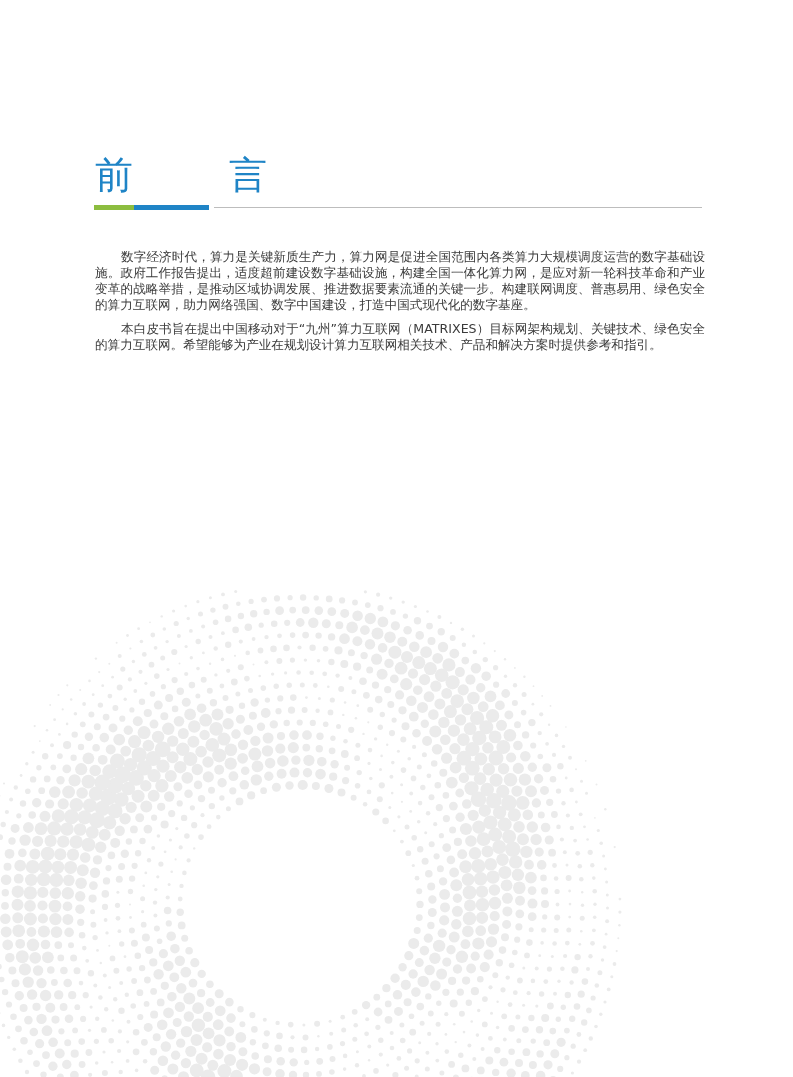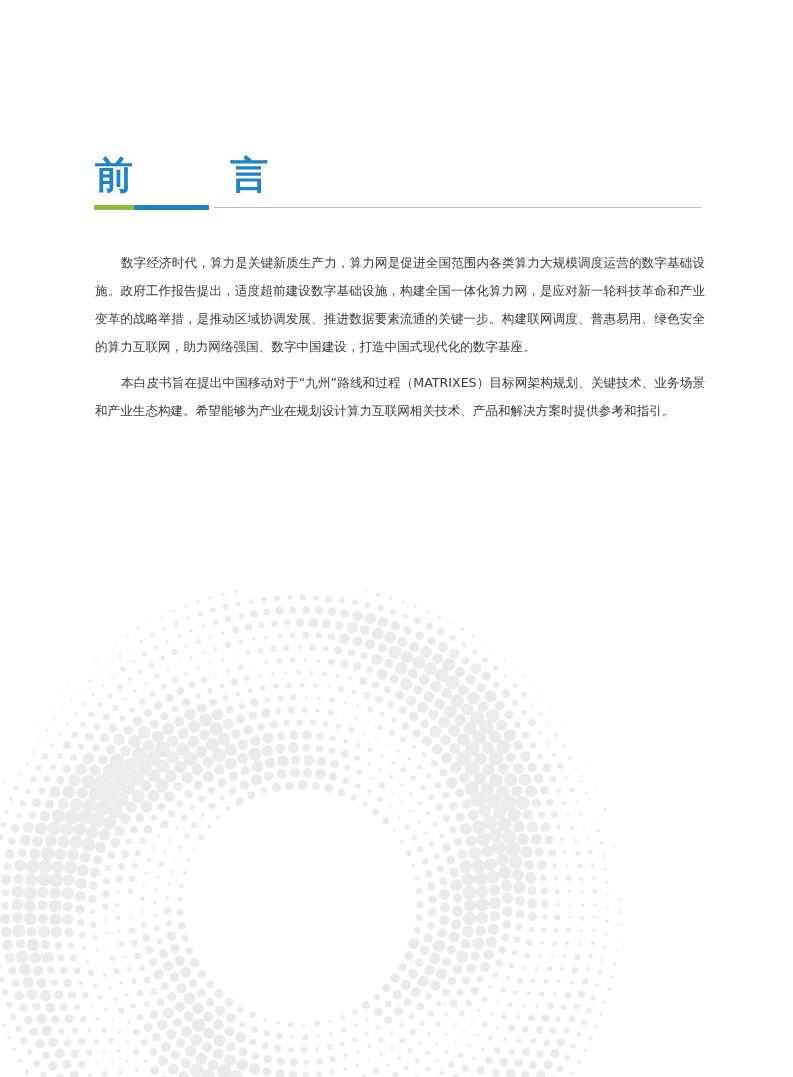--- a/index.html
+++ b/index.html
@@ -12,21 +12,21 @@
       height: 1077px;
       position: relative;
       overflow: hidden;
       font-family: "DejaVu Sans", "Liberation Sans", sans-serif;
     }
     .page-title {
       position: absolute;
       left: 95px;
       top: 150px;
       font-size: 38px;
-      font-weight: bold;
+      font-weight: normal;
       color: #1f84c6;
       letter-spacing: 42px;
       line-height: 50px;
       margin: 0;
     }
     .rule-green {
       position: absolute;
       left: 94px;
       top: 205px;
       width: 40px;
@@ -49,21 +49,21 @@
       height: 1px;
       background: #bdbdbd;
     }
     .body-text {
       position: absolute;
       left: 95px;
       top: 249px;
       width: 610px;
       color: #3a3a3a;
       font-size: 12.6px;
-      line-height: 28px;
+      line-height: 16px;
     }
     .body-text p {
       margin: 0 0 8px 0;
       text-indent: 26px;
       text-align: justify;
     }
     .dots {
       position: absolute;
       left: 0;
       top: 560px;
@@ -74,21 +74,21 @@
 </head>
 <body>
 
 <h1 class="page-title">前 言</h1>
 <div class="rule-green"></div>
 <div class="rule-blue"></div>
 <div class="rule-gray"></div>
 
 <div class="body-text">
   <p>数字经济时代，算力是关键新质生产力，算力网是促进全国范围内各类算力大规模调度运营的数字基础设施。政府工作报告提出，适度超前建设数字基础设施，构建全国一体化算力网，是应对新一轮科技革命和产业变革的战略举措，是推动区域协调发展、推进数据要素流通的关键一步。构建联网调度、普惠易用、绿色安全的算力互联网，助力网络强国、数字中国建设，打造中国式现代化的数字基座。</p>
-  <p>本白皮书旨在提出中国移动对于“九州”路线和过程（MATRIXES）目标网架构规划、关键技术、业务场景和产业生态构建。希望能够为产业在规划设计算力互联网相关技术、产品和解决方案时提供参考和指引。</p>
+  <p>本白皮书旨在提出中国移动对于“九州”算力互联网（MATRIXES）目标网架构规划、关键技术、绿色安全的算力互联网。希望能够为产业在规划设计算力互联网相关技术、产品和解决方案时提供参考和指引。</p>
 </div>
 
 <svg class="dots" viewBox="0 560 793 517" xmlns="http://www.w3.org/2000/svg">
   <g id="dotgroup" fill="#ebebeb">
       <circle cx="180.2" cy="912.2" r="3.7"></circle>
       <circle cx="180.2" cy="899.0" r="2.4"></circle>
       <circle cx="181.5" cy="885.9" r="2.2"></circle>
       <circle cx="184.4" cy="872.9" r="2.3"></circle>
       <circle cx="188.6" cy="860.4" r="2.1"></circle>
       <circle cx="194.2" cy="848.4" r="1.2"></circle>

